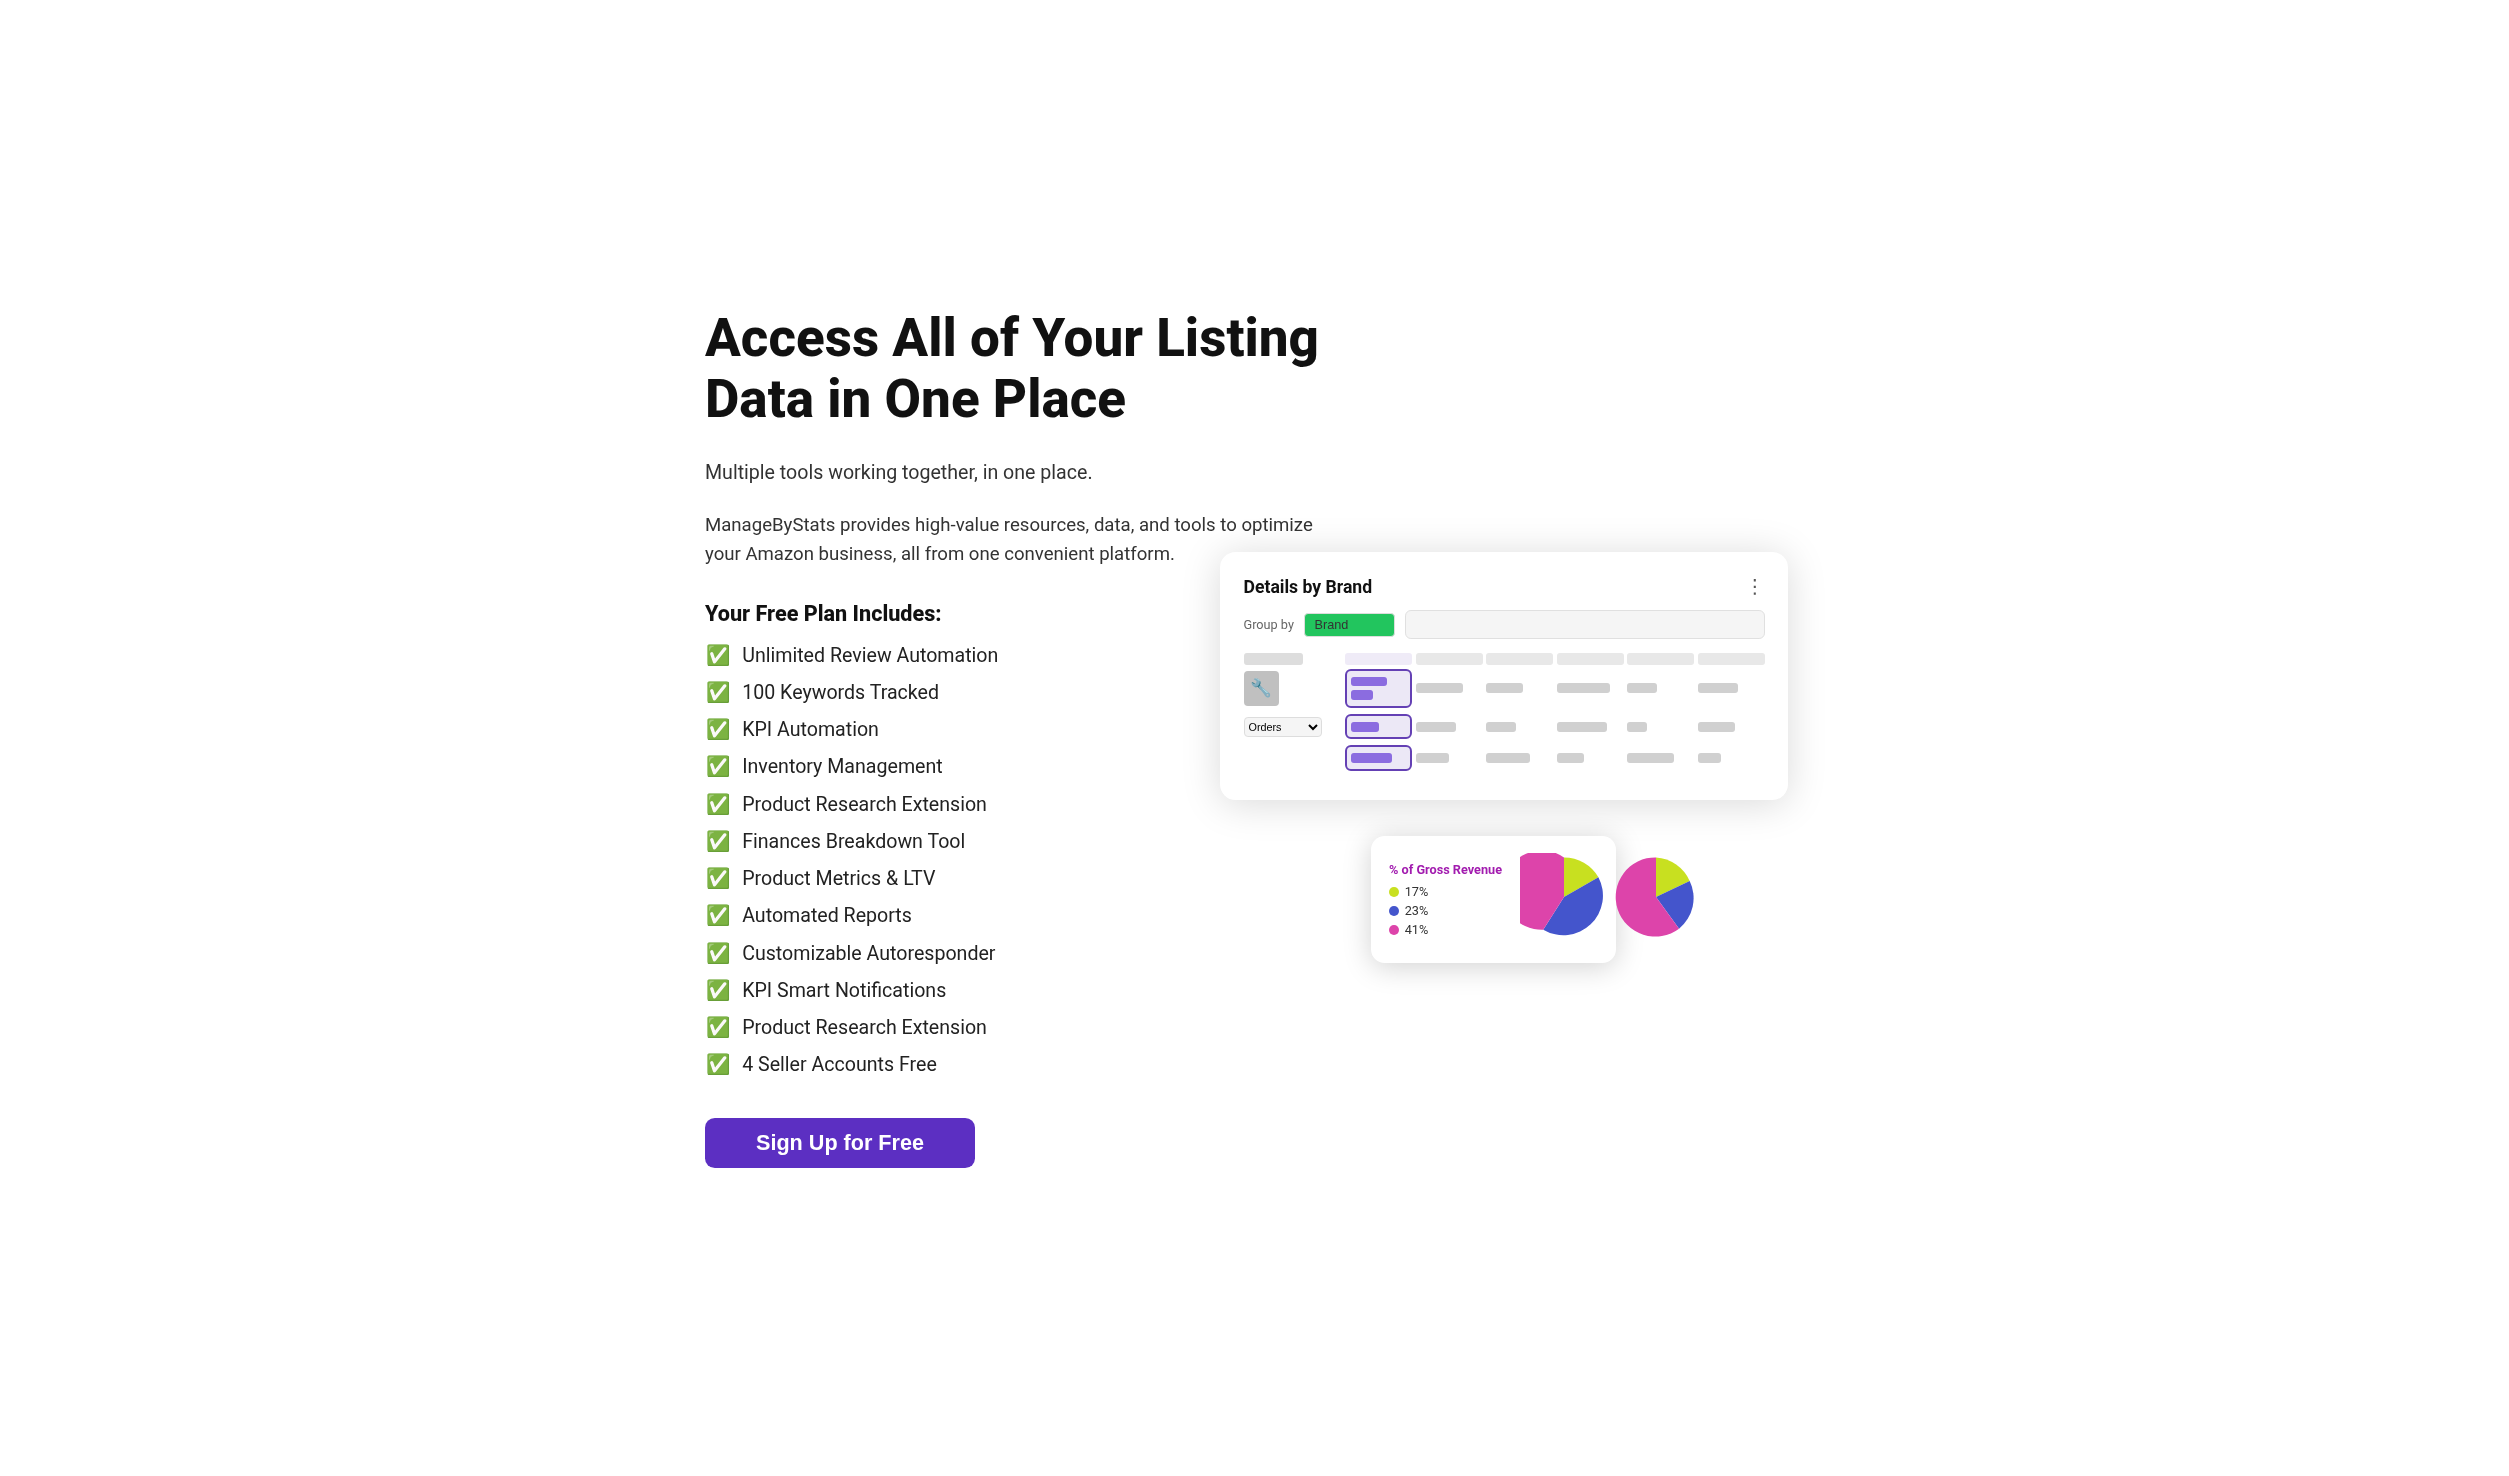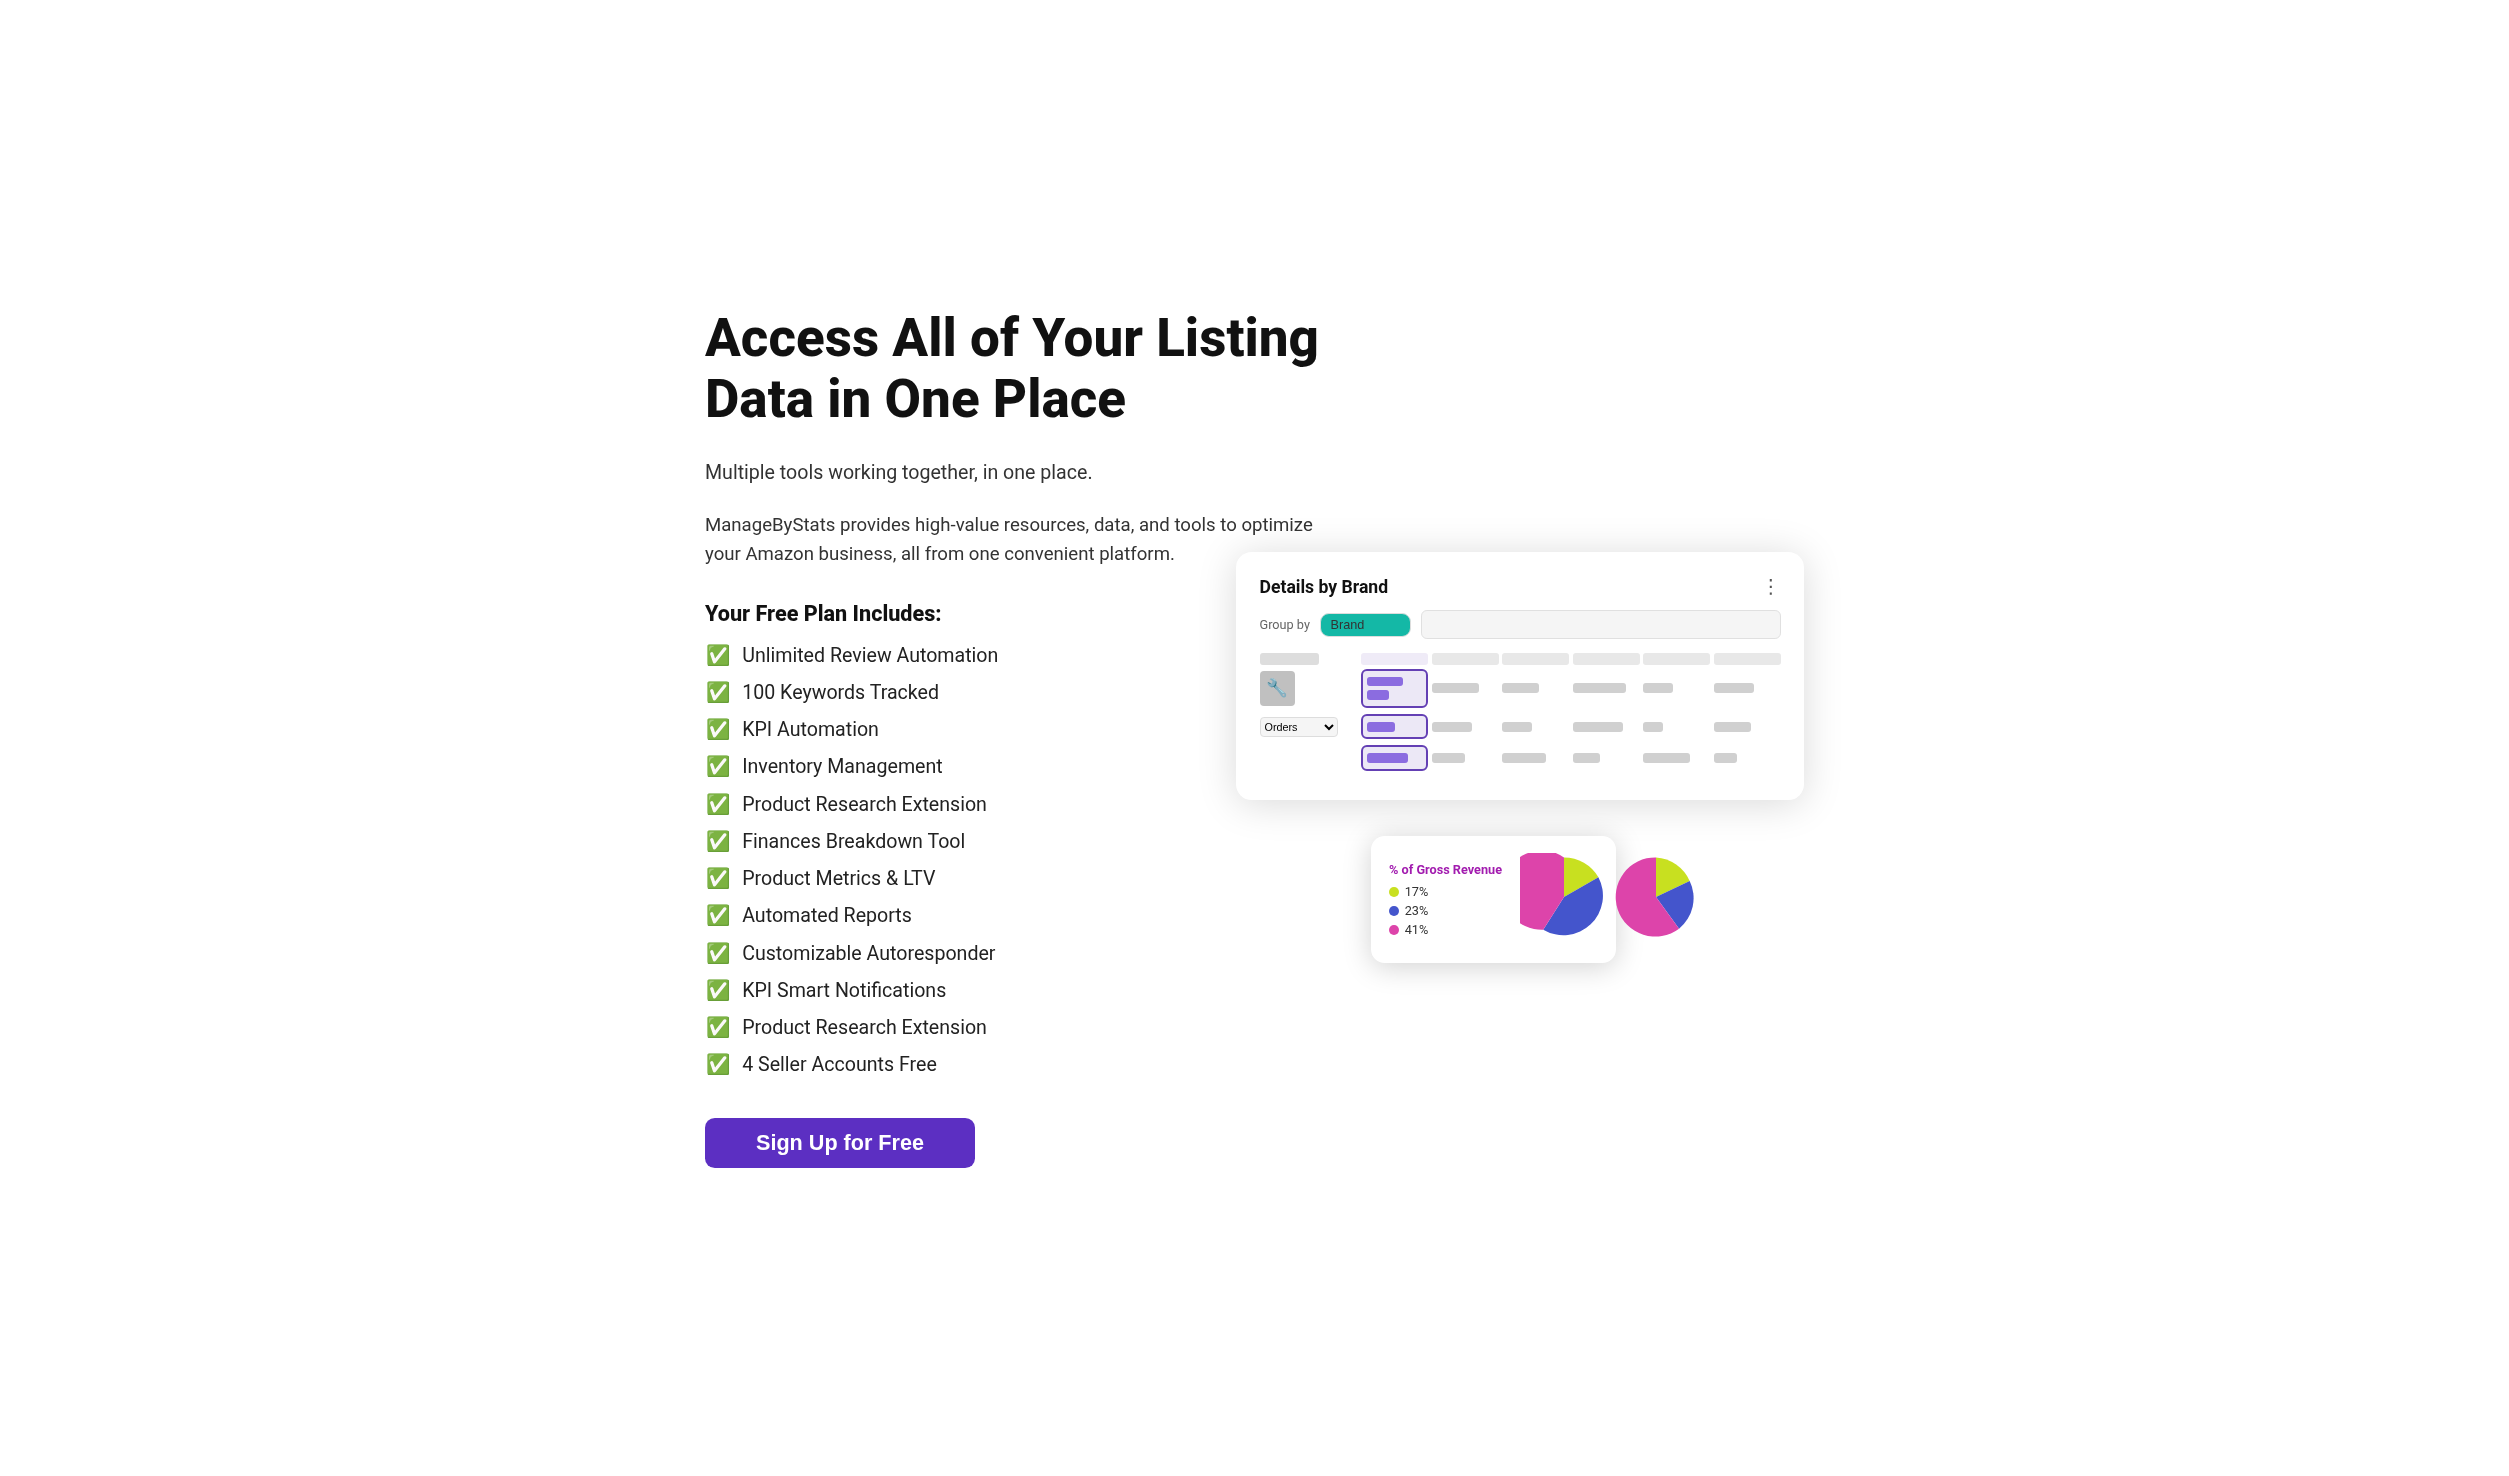--- a/index.html
+++ b/index.html
@@ -89,21 +89,21 @@
     }
 
     
     .dashboard-card {
       background: #ffffff;
       border-radius: 15.7px;
       box-shadow: 0 3.9px 39px rgba(0,0,0,0.15);
       padding: 23.5px;
       position: absolute;
       top: 0;
-      right: 0;
+      right: 16px;
       width: 568px;
     }
     .dashboard-header {
       display: flex;
       justify-content: space-between;
       align-items: center;
       margin-bottom: 11.8px;
     }
     .dashboard-title {
       font-size: 17.6px;
@@ -118,23 +118,23 @@
       display: flex;
       align-items: center;
       gap: 9.8px;
       margin-bottom: 13.7px;
     }
     .group-by-label {
       font-size: 12.7px;
       color: #666;
     }
     .group-by-select {
-      background: #14b8a6;
+      background: #22c55e;
       border: 1px solid #ddd;
-      border-radius: 9px;
+      border-radius: 4px;
       padding: 3.9px 27.4px 3.9px 9.8px;
       font-size: 12.7px;
       color: #333;
       appearance: none;
       cursor: pointer;
     }
     .search-bar {
       flex: 1;
       height: 29px;
       background: #f5f5f5;

